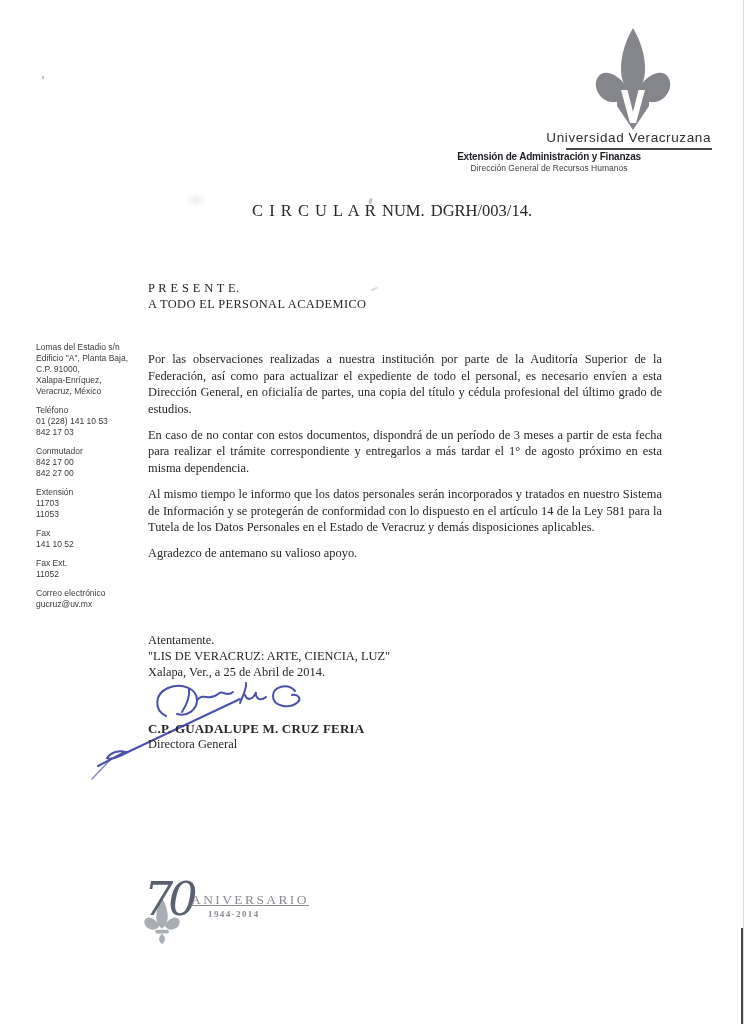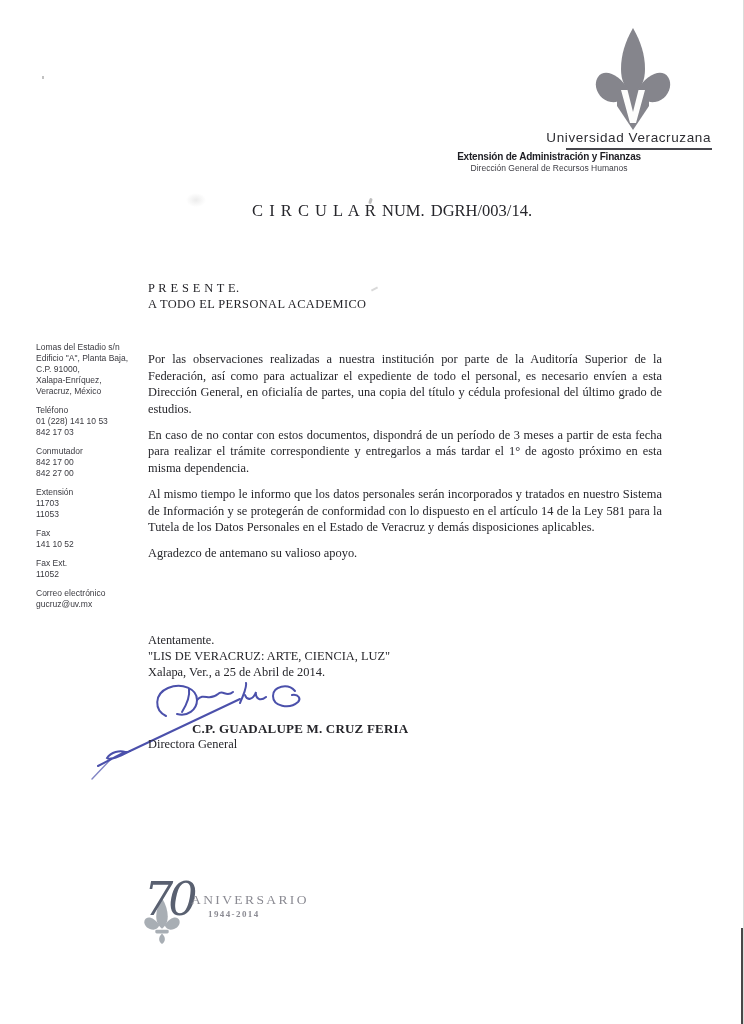--- a/index.html
+++ b/index.html
@@ -40,33 +40,33 @@
   }
   .side-line.gap { margin-top:8px; }
   
   .body-text { position:absolute; left:148px; top:351px; width:514px; font-size:12.4px; line-height:16.6px; }
   .body-text p { text-align:justify; margin:0 0 9.5px 0; }
   .body-text p:last-child { text-align:left; }
   
   .closing { position:absolute; left:148px; top:632px; font-size:12.4px; line-height:16.2px; }
   .signature-svg { position:absolute; left:70px; top:682px; width:250px; height:100px; }
   .signer { position:absolute; left:148px; top:721px; line-height:15.5px; }
-  .signer-name { font-weight:bold; font-size:13px; letter-spacing:.2px;margin-left:44px; }
+  .signer-name { font-weight:bold; font-size:13px; letter-spacing:.2px; }
   .signer-title { font-size:12.4px; }
   
   .anniv { position:absolute; left:140px; top:872px; width:180px; height:80px; }
   .anniv-fleur { position:absolute; left:2px; top:26px; width:40px; height:46px; opacity:.85; }
   .anniv-number {
     position:absolute; left:4px; top:0px;
     font-family:"DejaVu Serif", serif; font-style:italic; font-size:46px; letter-spacing:-5px;
     color:#596070;
   }
   .anniv-label {
     position:absolute; left:51px; top:20px; font-size:13.5px; letter-spacing:2.4px;
-    color:#8b8b93; white-space:nowrap;
+    color:#8b8b93; white-space:nowrap;text-decoration:underline;
   }
   .anniv-years {
     position:absolute; left:68px; top:37px; font-weight:bold; font-size:9px;
     letter-spacing:1.4px; color:#8b8b93;
   }
   
   .edge-soft { position:absolute; right:0; top:0; width:1px; height:100%; background:#dcdcda; }
   .edge-dark { position:absolute; right:1px; top:928px; width:2px; height:96px; background:#484848; }
   .speck-a { position:absolute; left:369px; top:198px; width:3px; height:6px; background:#8a8a8a; border-radius:2px; transform:rotate(18deg); opacity:.55; }
   .speck-b { position:absolute; left:42px; top:76px; width:2px; height:3px; background:#9a9a9a; opacity:.6; }

